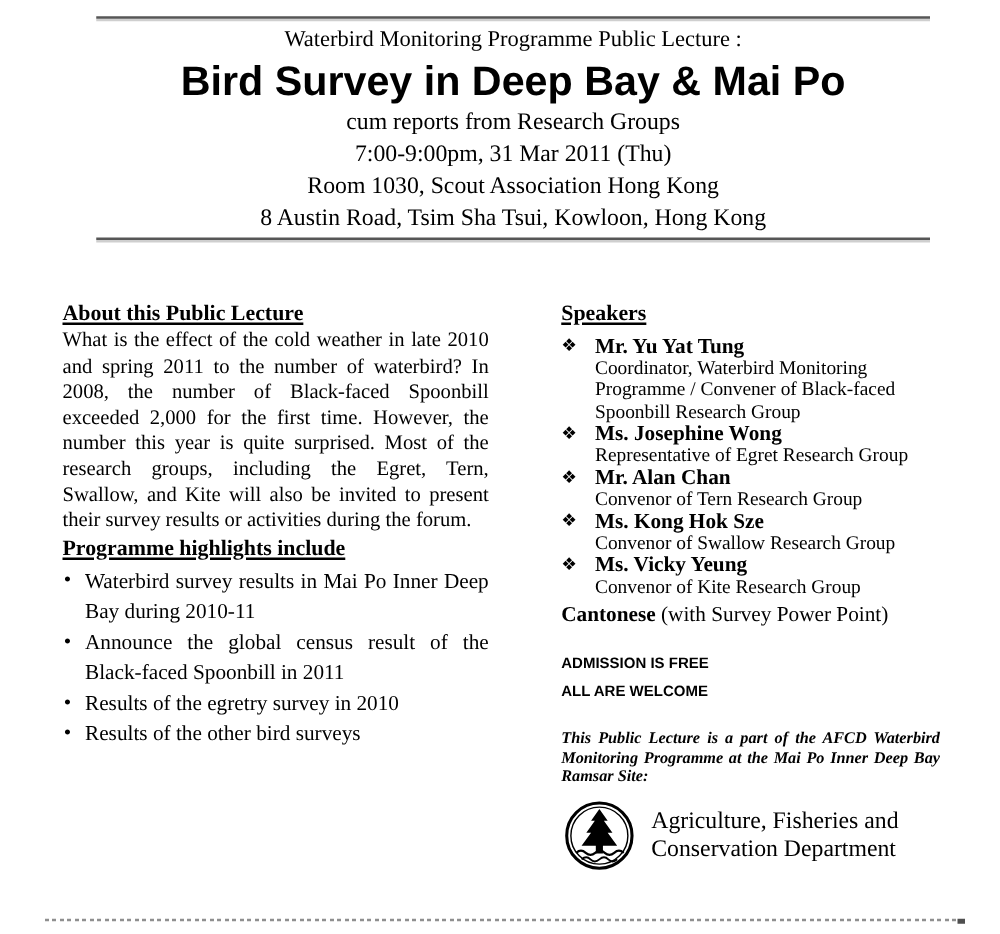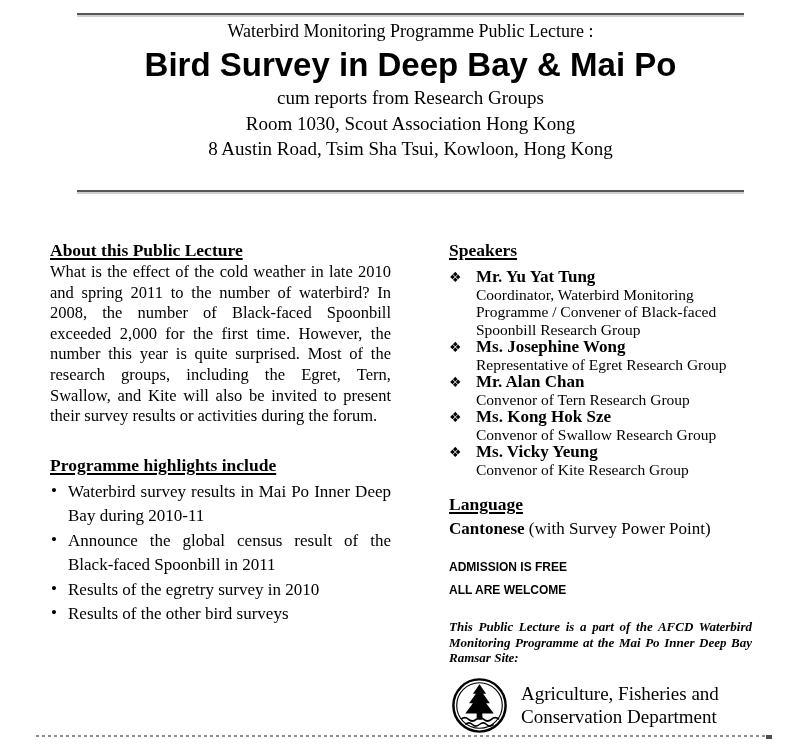--- a/index.html
+++ b/index.html
@@ -75,21 +75,21 @@
     text-underline-offset: 2px;
   }
 
   .about-body {
     margin: 1px 0 0 0;
     font-size: 16.5px;
     line-height: 20.6px;
     text-align: justify;
   }
 
-  .highlights-heading { margin-top: 27px; }
+  .highlights-heading { }
   .highlights-list {
     margin: 4px 0 0 0;
     padding: 0;
     list-style: none;
     font-size: 17px;
     line-height: 24.5px;
   }
   .highlights-list li {
     position: relative;
     padding-left: 18px;
@@ -146,20 +146,21 @@
 <body>
 
 <div class="page">
 
   <div class="rule rule-top"></div>
 
   <header class="header">
     <div class="pre-title">Waterbird Monitoring Programme Public Lecture :</div>
     <h1 class="title">Bird Survey in Deep Bay &amp; Mai Po</h1>
     <div class="sub">cum reports from Research Groups</div>
+    <div class="sub">7:00-9:00pm, 31 Mar 2011 (Thu)</div>
     <div class="sub">Room 1030, Scout Association Hong Kong</div>
     <div class="sub">8 Austin Road, Tsim Sha Tsui, Kowloon, Hong Kong</div>
   </header>
 
   <div class="rule rule-mid"></div>
 
   <section class="col-left">
     <h2>About this Public Lecture</h2>
     <p class="about-body">What is the effect of the cold weather in late 2010 and spring 2011 to the number of waterbird? In 2008, the number of Black-faced Spoonbill exceeded 2,000 for the first time. However, the number this year is quite surprised. Most of the research groups, including the Egret, Tern, Swallow, and Kite will also be invited to present their survey results or activities during the forum.</p>
 
@@ -218,21 +219,20 @@
       </div>
       <div class="speaker">
         <span class="diamond">❖</span>
         <div class="sp-text">
           <div class="sp-name">Ms. Vicky Yeung</div>
           <div class="sp-role">Convenor of Kite Research Group</div>
         </div>
       </div>
     </div>
 
-    <h2 class="lang-heading">Language</h2>
     <p class="lang-line"><b>Cantonese</b><span> (with Survey Power Point)</span></p>
 
     <div class="admission">
       <div>ADMISSION IS FREE</div>
       <div>ALL ARE WELCOME</div>
     </div>
 
     <p class="note">This Public Lecture is a part of the AFCD Waterbird Monitoring Programme at the Mai Po Inner Deep Bay Ramsar Site:</p>
 
     <div class="afcd-row">

